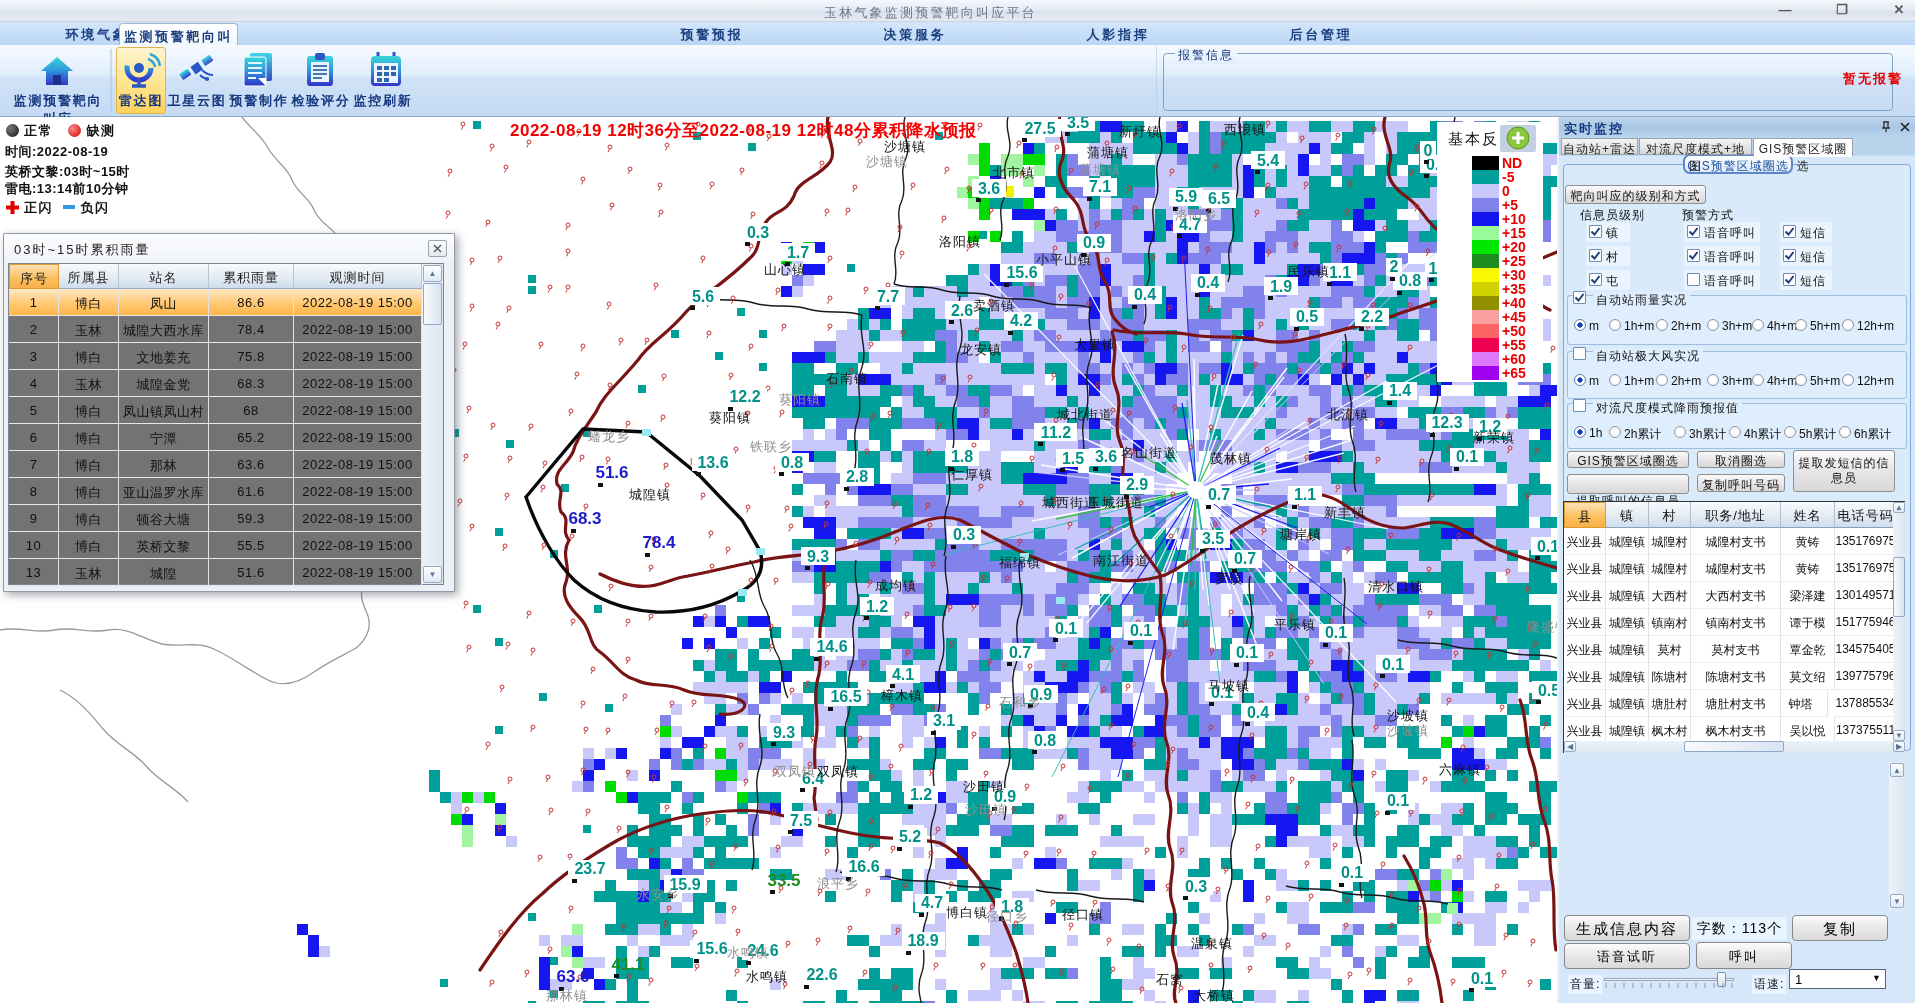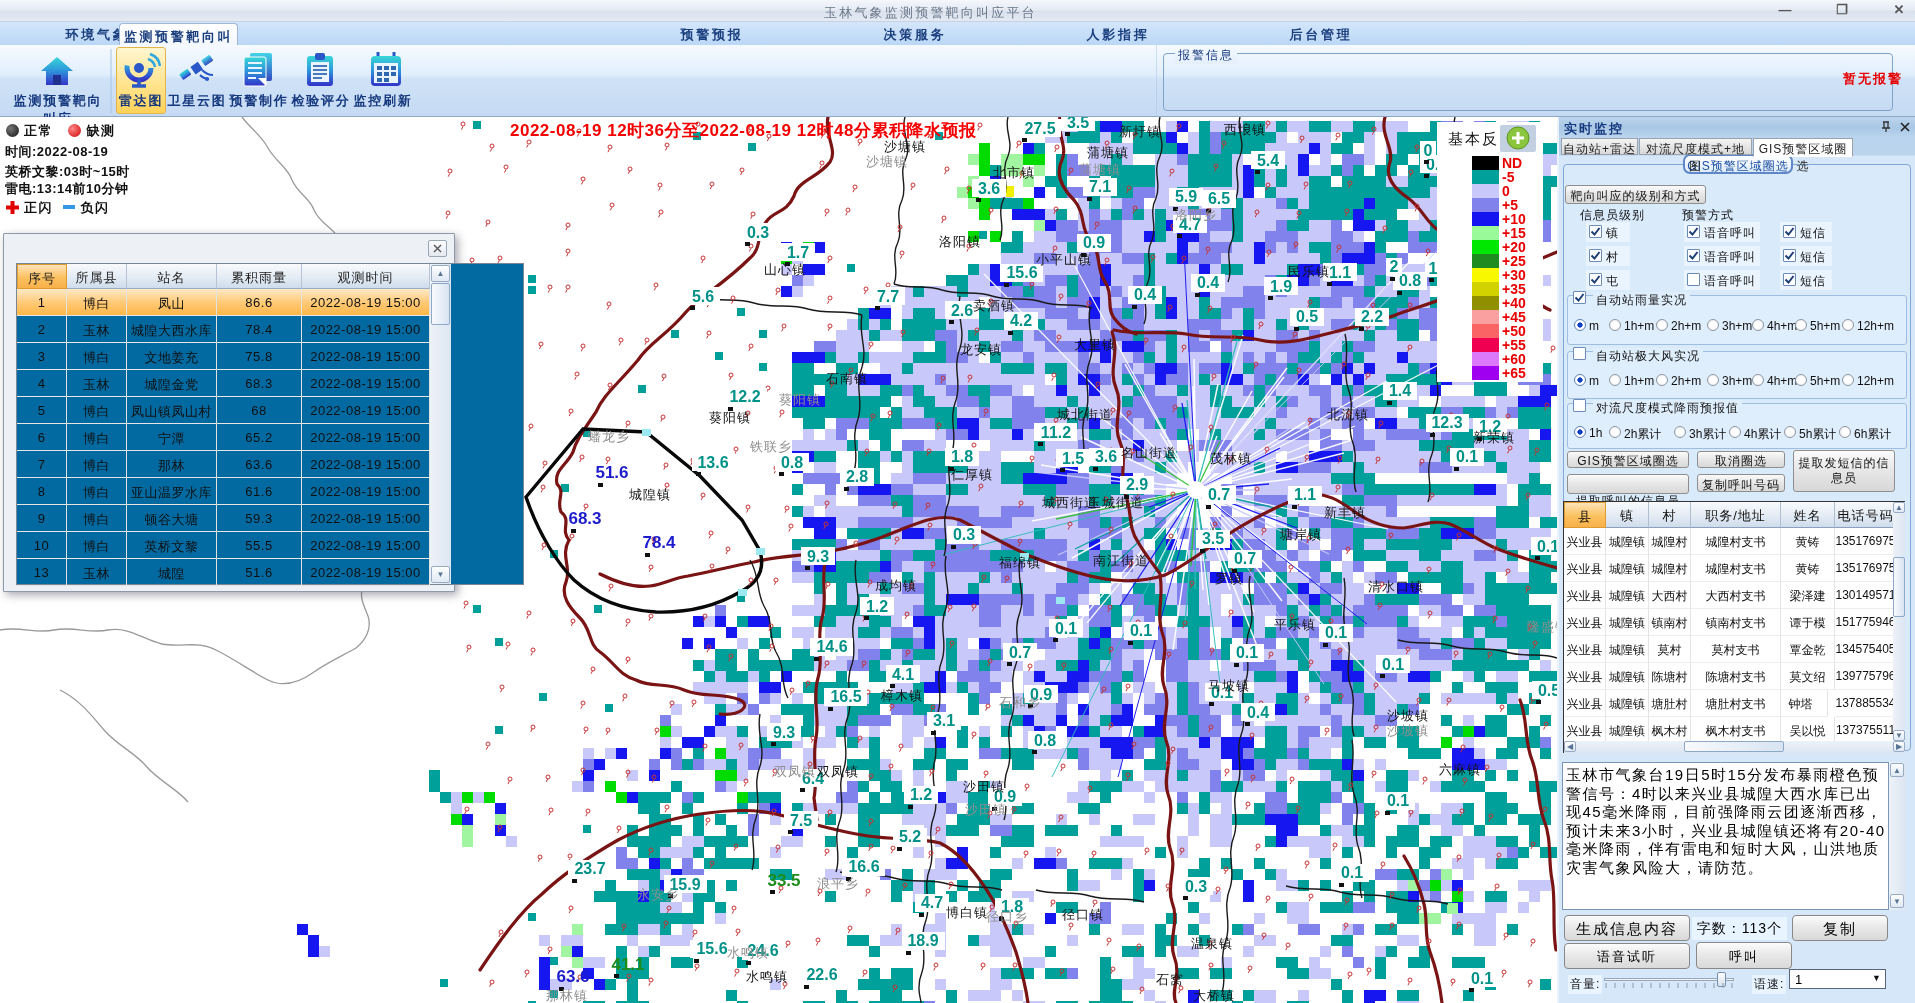--- a/index.html
+++ b/index.html
@@ -18,21 +18,21 @@
 #alarmbox{left:1163px;top:53px;width:730px;height:58px;border:1px solid #7FA3C8;border-radius:4px}
 #alarmlbl{left:1175px;top:47px;font-size:12px;color:#16387E;background:linear-gradient(#F2F8FE,#E4EFFB);padding:0 3px;letter-spacing:2px}
 #noalarm{left:1843px;top:70px;color:#E80000;font-size:13px;font-weight:bold;letter-spacing:2px}
 
 .leg{font-size:13px;font-weight:bold;color:#111;letter-spacing:1.5px}
 .dot{width:13px;height:13px;border-radius:50%;display:inline-block;vertical-align:-2px}
 
 #rainwin{left:3px;top:233px;width:452px;height:359px;background:#EDF1F6;border:1px solid #8E9AA8;box-shadow:3px 3px 8px rgba(60,60,80,.45);border-radius:1px}
 #rwtitle{left:0;top:0;width:450px;height:28px;background:linear-gradient(#FDFDFE,#EFF2F7);color:#222;font-size:13px;padding:7px 0 0 10px;letter-spacing:2px}
 #rwclose{left:424px;top:6px;width:19px;height:17px;border:1px solid #9AA6B4;border-radius:2px;background:linear-gradient(#FCFDFE,#E4E9F0);color:#444;font-size:10px;text-align:center;line-height:16px}
-#rwtable{left:12px;top:29px;width:508px;height:322px;border:1px solid #7A8694;background:#0369a1}
+#rwtable{left:4px;top:29px;width:436px;height:322px;border:1px solid #7A8694;background:#737373}
 .rhead{top:0;height:25px;background:linear-gradient(#F8FAFC,#E2EAF3 60%,#CEDCEC);border-right:1px solid #B8C4D4;border-bottom:1px solid #9AACC4;color:#222;font-size:13px;text-align:center;padding-top:5px;letter-spacing:1px}
 .rcell{font-size:13px;color:#111;text-align:center;padding-top:6px;height:27px;border-right:1px solid #E2E2E2}
 
 #panel{left:1557px;top:117px;width:358px;height:886px;background:#CBE0F6;border-left:2px solid #EAF2FC}
 #ptitle{z-index:3;left:0;top:0;width:358px;height:21px;background:linear-gradient(#BBD4ED,#A9C7E4 50%,#BCD5EF);color:#16387E;font-size:13px;font-weight:bold;padding:3px 0 0 5px;letter-spacing:2px}
 .ptab{z-index:3;top:21px;height:17px;font-size:12px;color:#222;text-align:center;background:linear-gradient(#F4F4F4,#D8D8D8);border:1px solid #9AA2AC;padding-top:2px;letter-spacing:1px}
 #ptab3{background:#FFFFFF;border-bottom:1px solid #fff;height:19px;font-weight:normal}
 #pcontent{left:0;top:0;width:358px;height:886px;background:linear-gradient(#BBD4EE 38px,#D5E7F9 39px)}
 #gbox{left:4px;top:47px;width:348px;height:587px;border:1px solid #7FA8D9;border-radius:4px;background:#D9EAFB}
 #gpill{left:124px;top:37px;width:110px;height:20px;background:linear-gradient(#FFFFFF,#DCEBFA);border:2px solid #5E86C8;border-radius:7px;color:#1D4FA0;font-size:12px;text-align:center;padding-top:2px;letter-spacing:1px}
@@ -1650,20 +1650,21 @@
 <div class="abs" style="left:0;top:0;width:430px;height:0">
     <div class="leg abs" style="left:6px;top:122px"><span class="dot" style="background:radial-gradient(circle at 35% 35%,#777,#111)"></span> 正常&nbsp;&nbsp;&nbsp;<span class="dot" style="background:radial-gradient(circle at 35% 35%,#F88,#C00)"></span> 缺测</div>
     <div class="leg abs" style="left:5px;top:143px;letter-spacing:0.5px">时间:2022-08-19</div>
     <div class="leg abs" style="left:5px;top:163px;letter-spacing:0.5px">英桥文黎:03时~15时</div>
     <div class="leg abs" style="left:5px;top:180px;letter-spacing:0.5px">雷电:13:14前10分钟</div>
     <div class="leg abs" style="left:6px;top:199px"><svg width="13" height="13" style="vertical-align:-2px">
         <path d="M6.5 0 V13 M0 6.5 H13" stroke="#E00000" stroke-width="4"></path>
       </svg> 正闪&nbsp;&nbsp;<span style="display:inline-block;width:12px;height:4px;background:#3399E6;vertical-align:3px"></span> 负闪</div>
   </div>
 <div id="rainwin" class="abs">
+    <div id="rwtitle" class="abs">03时~15时累积雨量</div>
     <div id="rwclose" class="abs"><svg width="9" height="9" style="margin-top:3px">
         <path d="M1 1 L8 8 M8 1 L1 8" stroke="#555" stroke-width="1.4"></path>
       </svg></div>
     <div id="rwtable" class="abs">
       <div class="rhead abs" style="left:0px;width:50px;background:linear-gradient(#FEE3B8,#FBC15F 55%,#F8B04A);border:1px solid #E09A30;">序号</div>
       <div class="rhead abs" style="left:50px;width:60px;">所属县</div>
       <div class="rhead abs" style="left:110px;width:90px;">站名</div>
       <div class="rhead abs" style="left:200px;width:85px;">累积雨量</div>
       <div class="rhead abs" style="left:285px;width:128px;">观测时间</div>
       <div class="abs" style="left:0;top:25px;width:413px;height:27px;background:linear-gradient(#FFE9C4,#FFC874 55%,#FFB648);border-bottom:1px solid #E6E6E6">
@@ -1938,21 +1939,20 @@
         <div class="pcell abs" style="left:271px;top:215px;width:62px">137375511</div>
         <div class="sbtrack abs" style="left:329px;top:0;width:12px;height:239px"></div>
         <div class="sbbtn abs" style="left:329px;top:0;width:12px;height:11px;line-height:10px">▲</div>
         <div class="sbthumb abs" style="left:329px;top:55px;width:12px;height:60px"></div>
         <div class="sbbtn abs" style="left:329px;top:228px;width:12px;height:11px;line-height:10px">▼</div>
         <div class="sbtrackh abs" style="left:0;top:239px;width:341px;height:12px"></div>
         <div class="sbbtn abs" style="left:0;top:239px;width:12px;height:11px;line-height:10px">◀</div>
         <div class="sbthumb abs" style="left:120px;top:239px;width:100px;height:11px"></div>
         <div class="sbbtn abs" style="left:329px;top:239px;width:12px;height:11px;line-height:10px">▶</div>
       </div>
-      <div id="msgbox" class="abs">玉林市气象台19日5时15分发布暴雨橙色预警信号：4时以来兴业县城隍大西水库已出现45毫米降雨，目前强降雨云团逐渐西移，预计未来3小时，兴业县城隍镇还将有20-40毫米降雨，伴有雷电和短时大风，山洪地质灾害气象风险大，请防范。</div>
       <div class="sbtrack abs" style="left:330px;top:645px;width:16px;height:148px"></div>
       <div class="sbbtn abs" style="left:331px;top:646px;width:14px;height:14px;line-height:13px">▲</div>
       <div class="sbbtn abs" style="left:331px;top:777px;width:14px;height:14px;line-height:13px">▼</div>
       <div class="bbtn abs" style="left:5px;top:798px;width:126px;height:26px;padding-top:4px">生成信息内容</div>
       <div id="cntlbl" class="abs">字数：113个</div>
       <div class="bbtn abs" style="left:233px;top:798px;width:96px;height:26px;padding-top:4px">复制</div>
       <div class="bbtn abs" style="left:5px;top:826px;width:126px;height:26px;padding-top:4px;font-size:13px">语音试听</div>
       <div class="bbtn abs" style="left:137px;top:825px;width:96px;height:27px;padding-top:5px;font-size:13px">呼叫</div>
       <div class="plbl abs" style="left:9px;top:858px;background:#E8F4FF;padding:1px 2px">音量:</div>
       <div class="abs" style="left:45px;top:861px;width:130px;height:3px;border:1px solid #98A8BC;background:#F0F4F8"></div>

